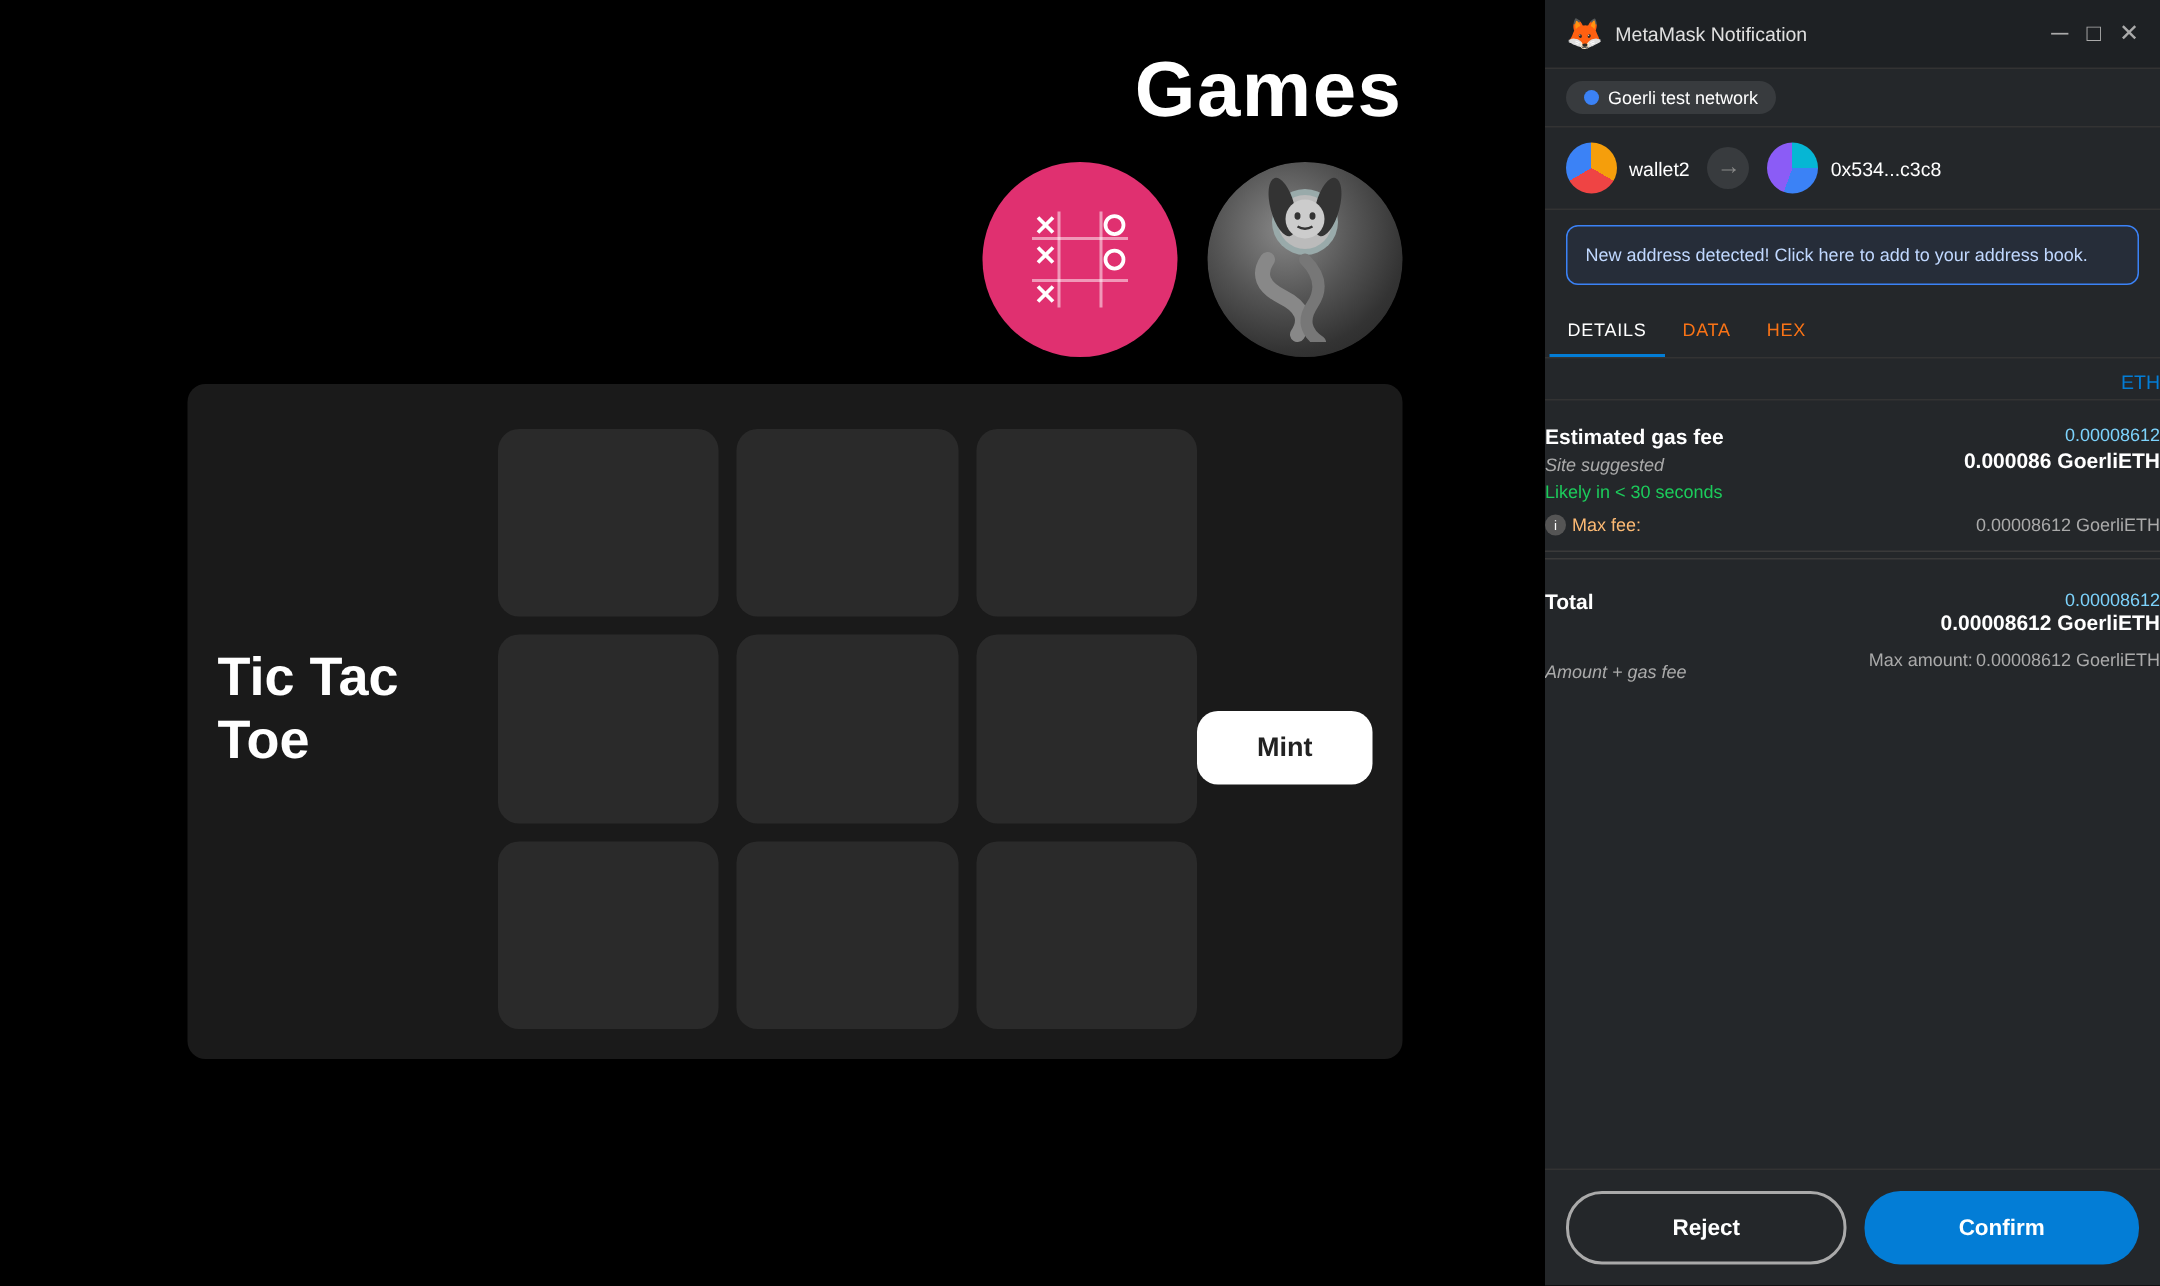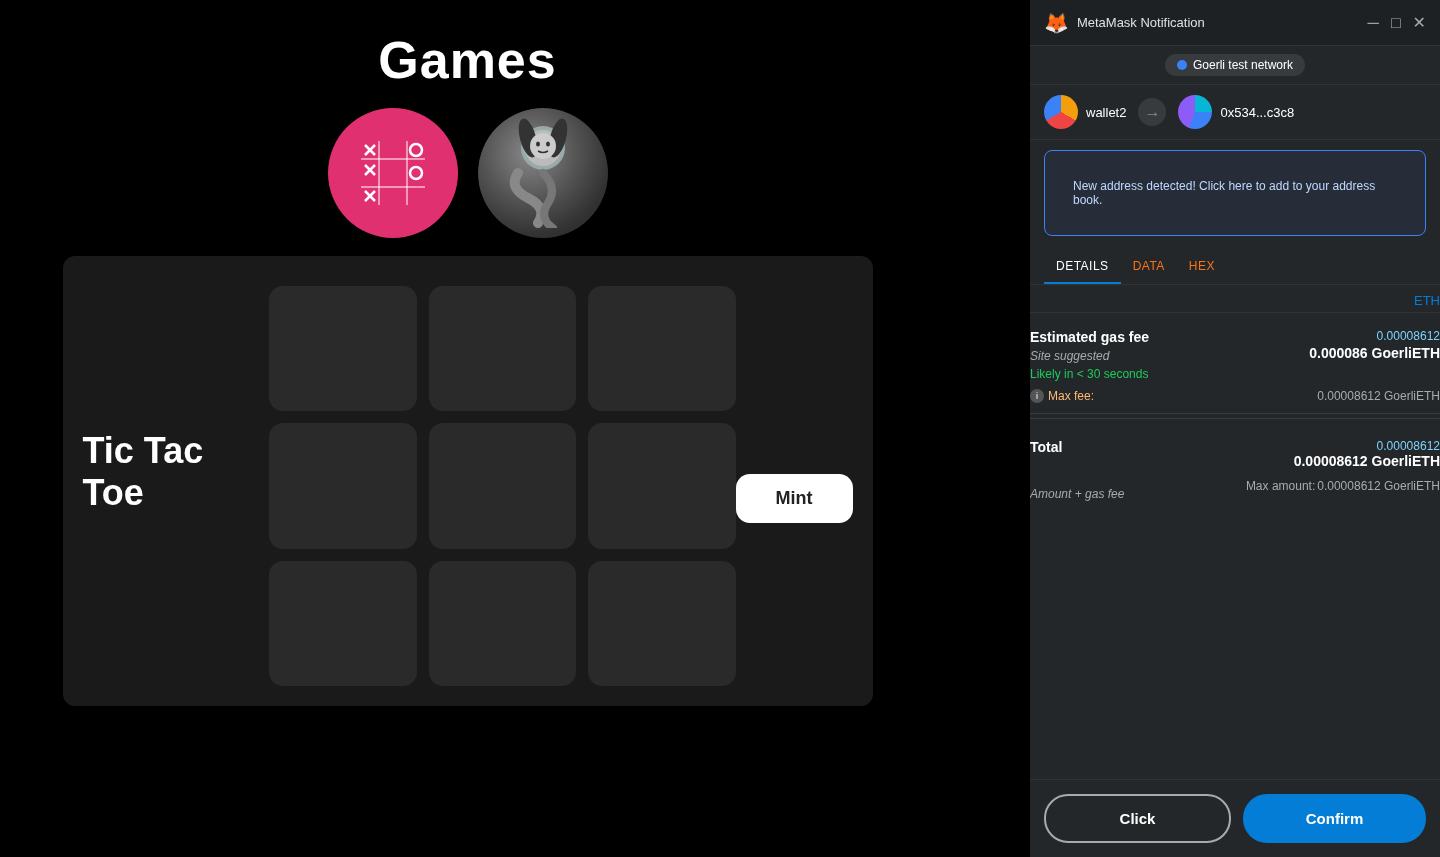--- a/index.html
+++ b/index.html
@@ -14,21 +14,21 @@
 
     
     .main-area {
       position: absolute;
       top: 0; left: 0;
       width: 935px;
       height: 690px;
       background: #000;
       display: flex;
       flex-direction: column;
-      align-items: center;
+      align-items: flex-end;
     }
 
     .games-title {
       color: #fff;
       font-size: 52px;
       font-weight: 800;
       margin-top: 30px;
       letter-spacing: 1px;
     }
 
@@ -171,21 +171,21 @@
       font-size: 16px;
       cursor: pointer;
       background: none;
       border: none;
       line-height: 1;
     }
 
     
     .mm-network-bar {
       display: flex;
-      justify-content: center;
+      justify-content: flex-start;
       padding: 8px 14px;
       background: #24272a;
       border-bottom: 1px solid #333;
     }
 
     .mm-network-badge {
       display: flex;
       align-items: center;
       gap: 6px;
       background: #383b3e;
@@ -249,31 +249,31 @@
       font-size: 13px;
       color: #fff;
     }
 
     
     .mm-addr-notify {
       margin: 10px 14px;
       border: 1px solid #3b82f6;
       border-radius: 8px;
       background: rgba(59,130,246,0.08);
-      padding: 28px;
+      padding: 12px;
       font-size: 12px;
       color: #c0d8ff;
       cursor: pointer;
     }
 
     
     .mm-tabs {
       display: flex;
       gap: 0;
-      padding: 0 14px;
+      padding: 0 3px;
       border-bottom: 1px solid #333;
       margin-top: 4px;
     }
 
     .mm-tab {
       padding: 9px 12px;
       font-size: 12px;
       color: #f97316;
       cursor: pointer;
       border-bottom: 2px solid transparent;
@@ -632,17 +632,17 @@
         <div style="display: flex; flex-direction: row; align-items: flex-end; gap: 2px;">
           <span class="mm-max-amount-label">Max amount:</span>
           <span class="mm-max-amount-val">0.00008612 GoerliETH</span>
         </div>
       </div>
     </div>
 
   </div>
 
   <div class="mm-bottom-buttons">
-    <button class="mm-reject-btn">Click</button>
+    <button class="mm-reject-btn">Reject</button>
     <button class="mm-confirm-btn">Confirm</button>
   </div>
 
 </div>
 
 </body></html>

